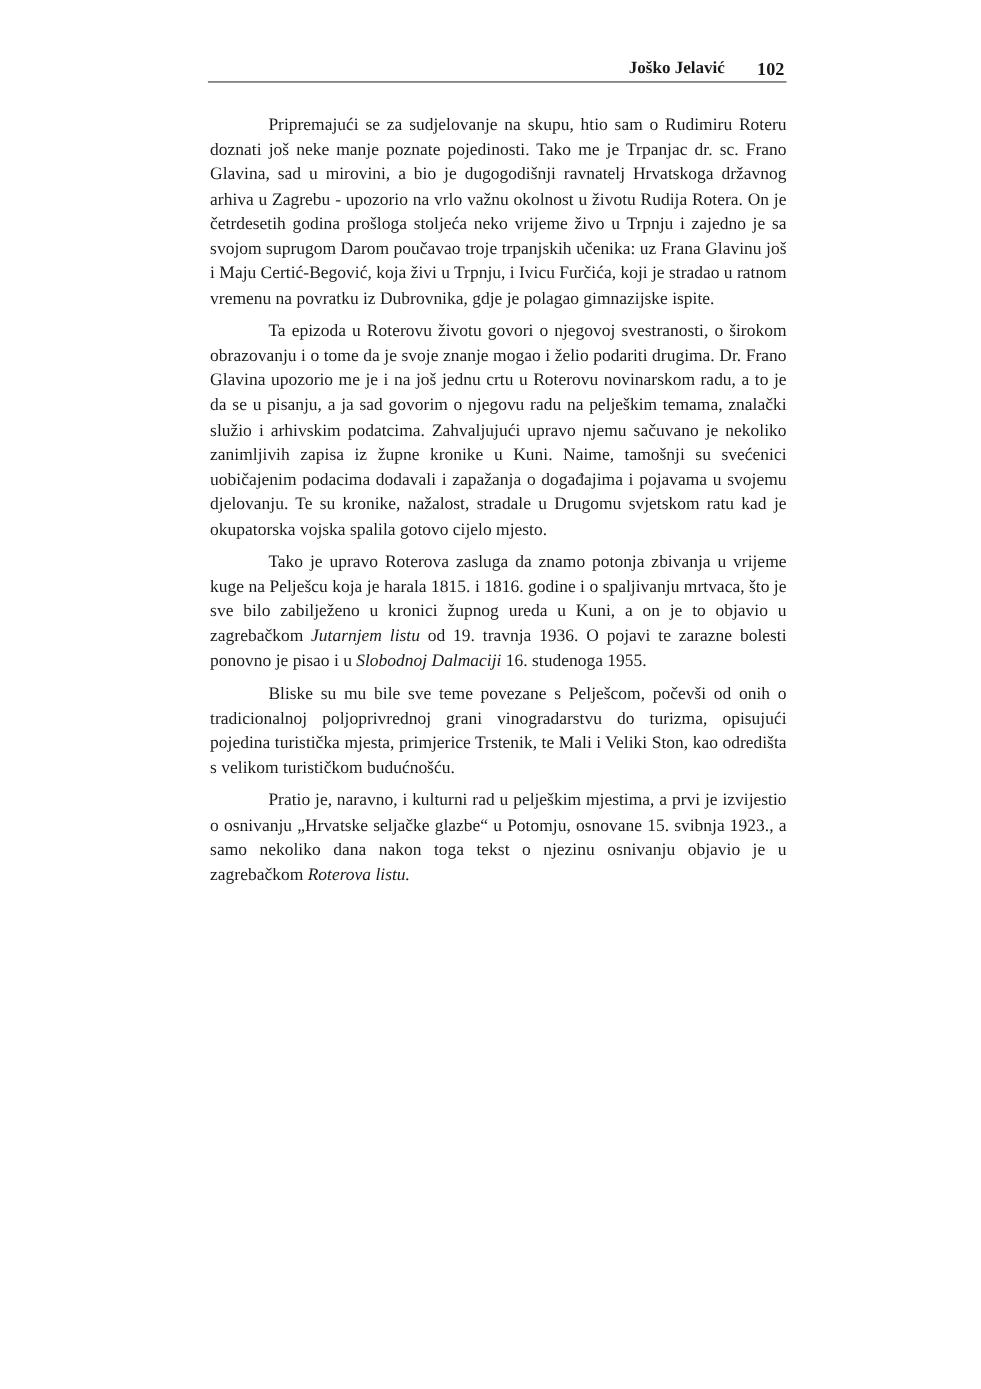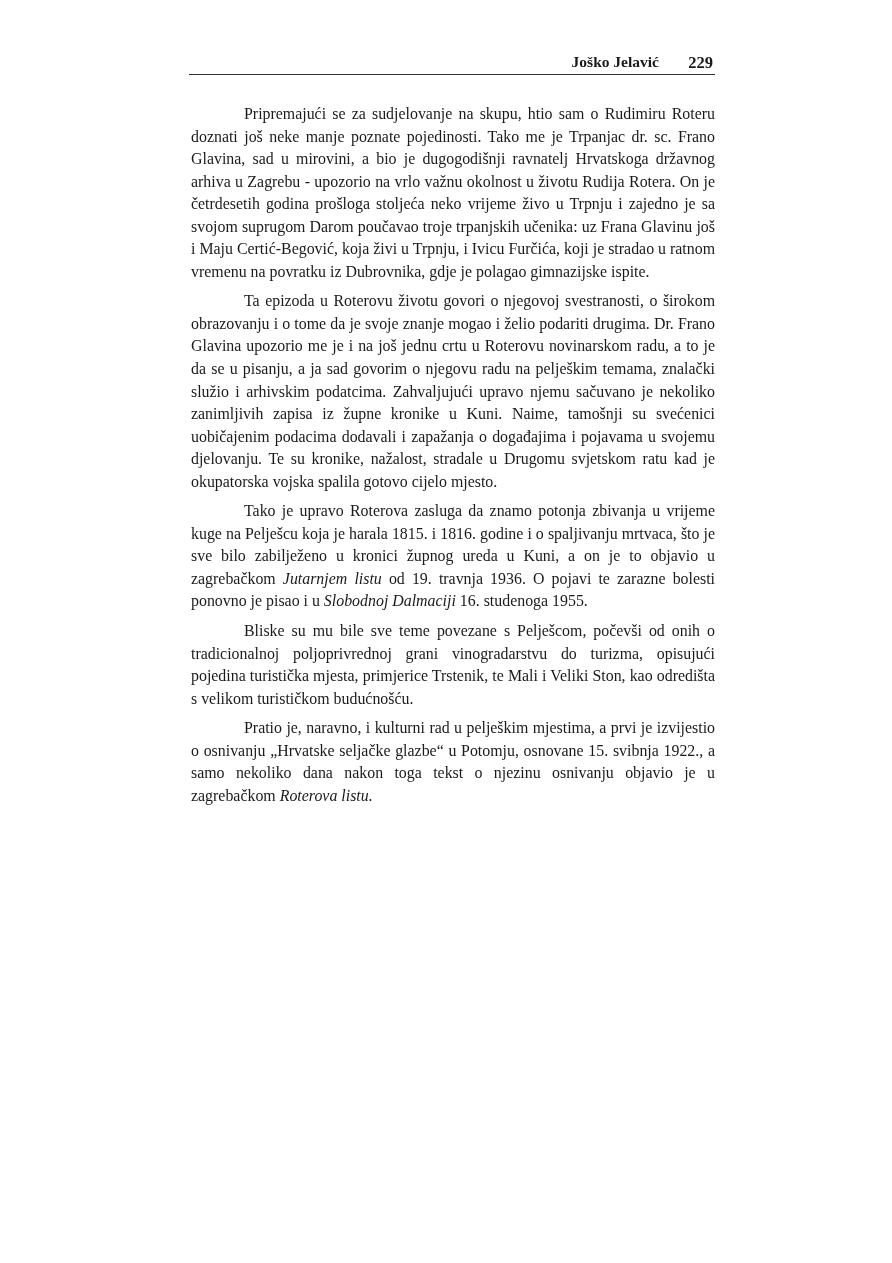--- a/index.html
+++ b/index.html
@@ -51,22 +51,22 @@
       text-indent: 53px;
     }
     .body-text b { font-weight: normal; }
     .body-text i { font-style: italic; }
   </style>
 </head>
 <body>
 
 <div class="page-header">
   <span class="header-author">Joško Jelavić</span>
-  <span class="header-page">229</span>
+  <span class="header-page">102</span>
 </div>
 
 <div class="body-text">
   <p><span>Pripremajući se za sudjelovanje na skupu, htio sam o </span><b>Rudimiru Roteru</b><span> doznati još neke manje poznate pojedinosti. Tako me je Trpanjac dr. sc. </span><b>Frano Glavina</b><span>, sad u mirovini, a bio je dugogodišnji ravnatelj Hrvatskoga državnog arhiva u Zagrebu - upozorio na vrlo važnu okolnost u životu </span><b>Rudija Rotera.</b><span> On je četrdesetih godina prošloga stoljeća neko vrijeme živo u Trpnju i zajedno je sa svojom suprugom Darom poučavao troje trpanjskih učenika: uz </span><b>Frana Glavinu</b><span> još i </span><b>Maju Certić-Begović,</b><span> koja živi u Trpnju, i </span><b>Ivicu Furčića</b><span>, koji je stradao u ratnom vremenu na povratku iz Dubrovnika, gdje je polagao gimnazijske ispite.</span></p>
   <p><span>Ta epizoda u Roterovu životu govori o njegovoj svestranosti, o ši­rokom obrazovanju i o tome da je svoje znanje mogao i želio podariti drugima. Dr. </span><b>Frano Glavina</b><span> upozorio me je i na još jednu crtu u Rote­rovu novinarskom radu, a to je da se u pisanju, a ja sad govorim o njegovu radu na pelješkim temama, znalački služio i arhivskim podatcima. Zahvaljujući upravo njemu sačuvano je nekoliko zanimljivih zapisa iz župne kronike u Kuni. Naime, tamošnji su svećenici uobičajenim poda­cima dodavali i zapažanja o događajima i pojavama u svojemu djelovanju. Te su kronike, nažalost, stradale u Drugomu svjetskom ratu kad je okupatorska vojska spalila gotovo cijelo mjesto.</span></p>
   <p><span>Tako je upravo Roterova zasluga da znamo potonja zbivanja u vrijeme kuge na Pelješcu koja je harala 1815. i 1816. godine i o spaljivanju mrtvaca, što je sve bilo zabilježeno u kronici župnog ureda u Kuni, a on je to objavio u zagrebačkom </span><i>Jutarnjem listu</i><span> od 19. travnja 1936. O pojavi te zarazne bolesti ponovno je pisao i u </span><i>Slobodnoj Dalmaciji</i><span> 16. studenoga 1955.</span></p>
   <p><span>Bliske su mu bile sve teme povezane s Pelješcom, počevši od onih o tradicionalnoj poljoprivrednoj grani vinogradarstvu do turizma, opisujući pojedina turistička mjesta, primjerice Trstenik, te Mali i Veliki Ston, kao odredišta s velikom turističkom budućnošću.</span></p>
-  <p><span>Pratio je, naravno, i kulturni rad u pelješkim mjestima, a prvi je izvijestio o osnivanju „Hrvatske seljačke glazbe“ u Potomju, osnovane 15. svibnja 1922., a samo nekoliko dana nakon toga tekst o njezinu osnivanju objavio je u zagrebačkom </span><i>Roterova listu.</i></p>
+  <p><span>Pratio je, naravno, i kulturni rad u pelješkim mjestima, a prvi je izvijestio o osnivanju „Hrvatske seljačke glazbe“ u Potomju, osnovane 15. svibnja 1923., a samo nekoliko dana nakon toga tekst o njezinu osnivanju objavio je u zagrebačkom </span><i>Roterova listu.</i></p>
 </div>
 
 </body></html>

